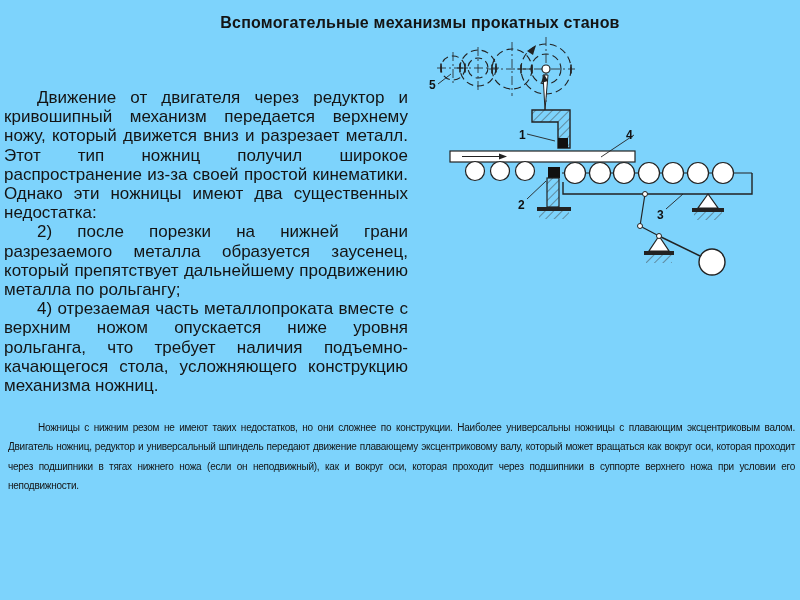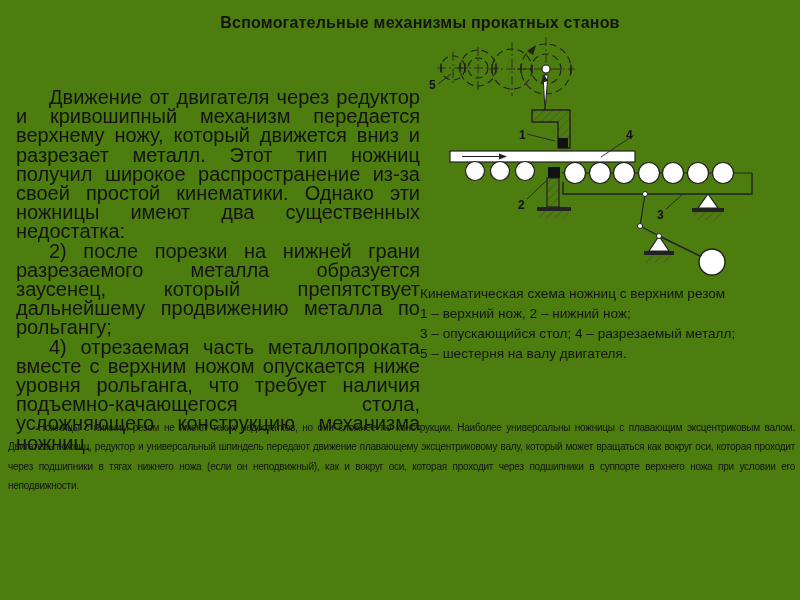--- a/index.html
+++ b/index.html
@@ -1,21 +1,21 @@
 <!DOCTYPE html>
 <html><head>
 <meta charset="utf-8">
 <style>
   html,body{margin:0;padding:0;background:#ffffff;width:800px;height:600px;overflow:hidden;}
-  .slide{position:relative;width:800px;height:600px;background:#4d7c0f;color:#141414;
+  .slide{position:relative;width:800px;height:600px;background:#7dd3fc;color:#141414;
          font-family:"Liberation Sans",sans-serif;}
   .title{position:absolute;left:45px;top:14px;width:750px;text-align:center;
          font-size:16px;font-weight:bold;letter-spacing:.2px;}
-  .left-text{position:absolute;left:16px;top:88px;width:404px;
-             font-size:20px;line-height:19.2px;text-align:justify;}
+  .left-text{position:absolute;left:4px;top:88px;width:404px;
+             font-size:17px;line-height:19.2px;text-align:justify;}
   .left-text p{margin:0;text-indent:33px;}
   .figure-svg{position:absolute;left:415px;top:35px;width:385px;height:250px;}
   .caption{position:absolute;left:420px;top:284px;width:378px;
            font-size:13.6px;line-height:20px;text-align:left;}
   .caption div{white-space:nowrap;}
   .bottom-text{position:absolute;left:8px;top:418px;width:787px;
                font-size:10px;line-height:19.4px;text-align:justify;
                letter-spacing:-.25px;}
   .bottom-text p{margin:0;text-indent:30px;}
   svg text{font-family:"Liberation Sans",sans-serif;font-weight:bold;font-size:12px;fill:#111;}
@@ -141,24 +141,18 @@
       <line x1="112" y1="164" x2="131" y2="146"></line>
       <line x1="251" y1="174" x2="268" y2="159"></line>
     </g>
     <text x="14" y="54">5</text>
     <text x="104" y="104">1</text>
     <text x="211" y="104">4</text>
     <text x="103" y="174">2</text>
     <text x="242" y="184">3</text>
   </svg>
 
-  <div class="caption">
-    <div>Кинематическая схема ножниц с верхним резом</div>
-    <div>1 – верхний нож, 2 – нижний нож;</div>
-    <div>3 – опускающийся стол; 4 – разрезаемый металл;</div>
-    <div>5 – шестерня на валу двигателя.</div>
-  </div>
 
   <div class="bottom-text">
     <p>Ножницы с нижним резом не имеют таких недостатков, но они сложнее по конструкции. Наиболее универсальны ножницы с плавающим эксцентриковым валом. Двигатель ножниц, редуктор и универсальный шпиндель передают движение плавающему эксцентриковому валу, который может вращаться как вокруг оси, которая проходит через подшипники в тягах нижнего ножа (если он неподвижный), как и вокруг оси, которая проходит через подшипники в суппорте верхнего ножа при условии его неподвижности.</p>
   </div>
 
 </div>
 
 </body></html>

